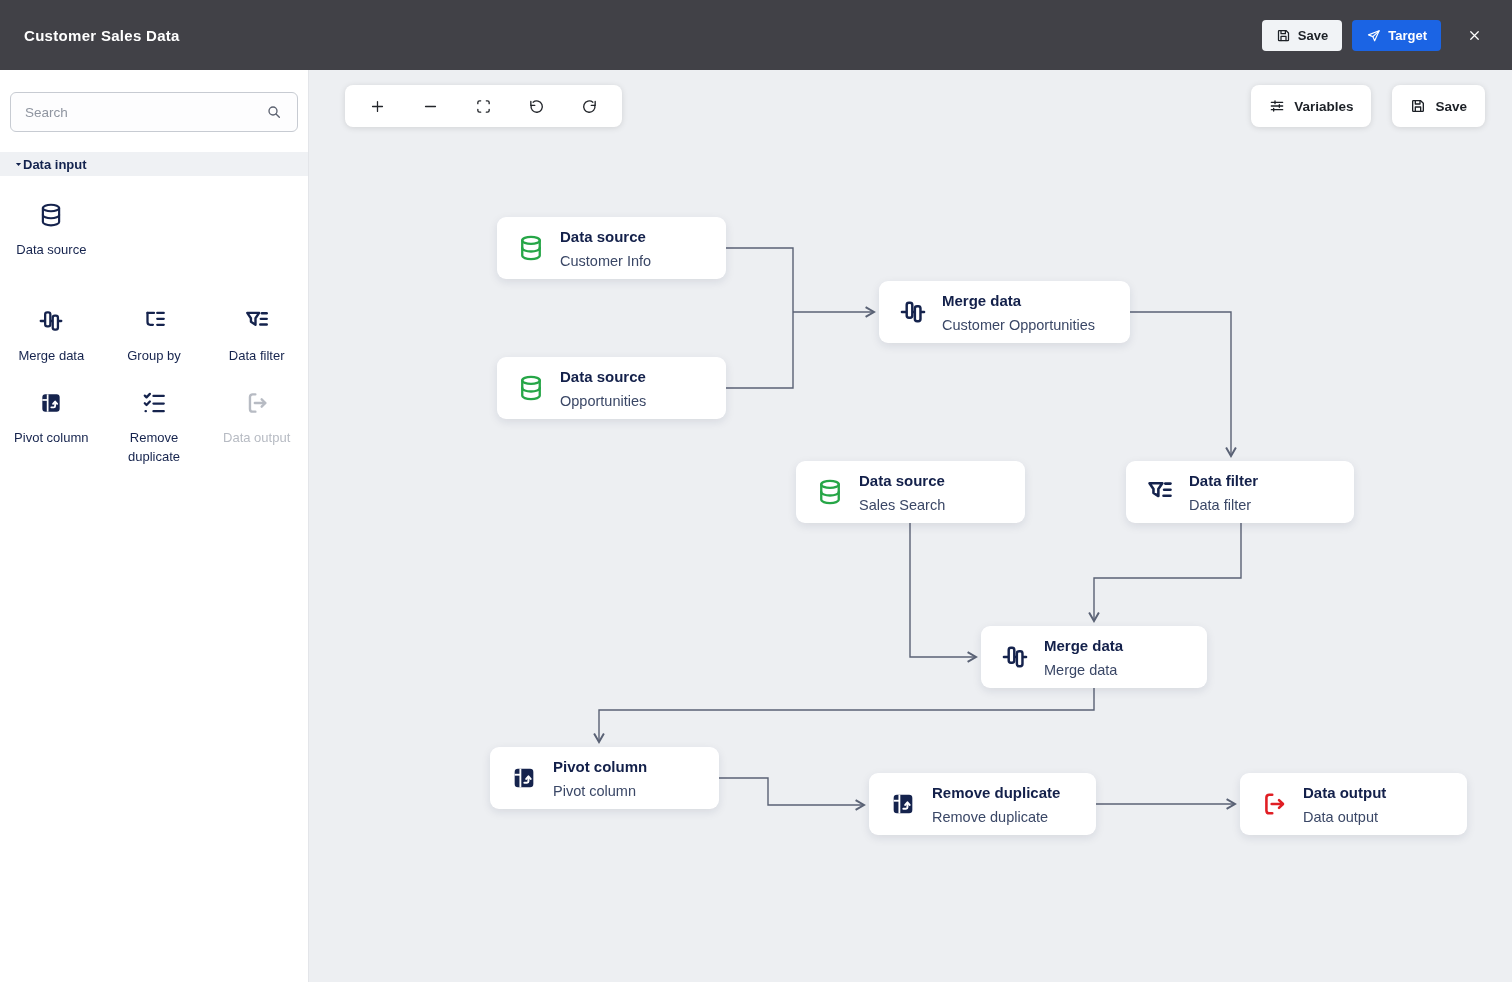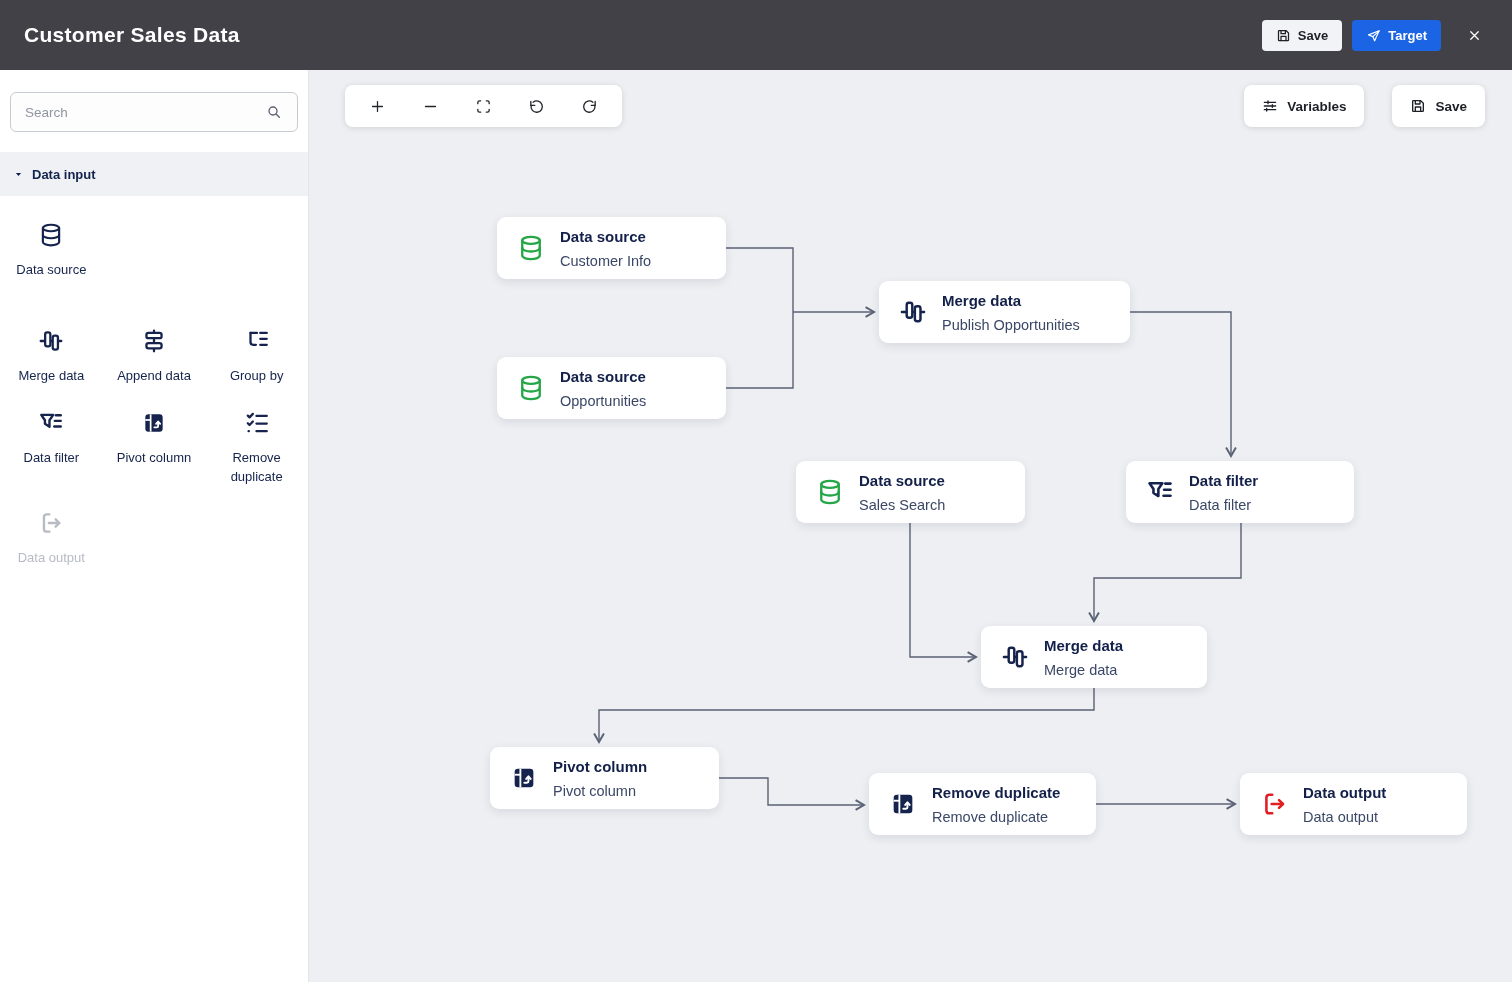--- a/index.html
+++ b/index.html
@@ -4,41 +4,41 @@
 <style>
   html,body{margin:0;padding:0;}
   body{width:1512px;height:982px;overflow:hidden;background:#edeff2;
        font-family:"Liberation Sans","DejaVu Sans",sans-serif;position:relative;}
   svg{display:block;}
 
   
   header{position:absolute;top:0;left:0;right:0;height:70px;background:#414147;
          display:flex;align-items:center;justify-content:space-between;
          padding:0 24px;box-sizing:border-box;z-index:5;}
-  .title{color:#fff;font-size:21px;font-weight:700;letter-spacing:.3px;}
+  .title{color:#fff;font-size:15px;font-weight:700;letter-spacing:.3px;}
   .hdr-actions{display:flex;align-items:center;gap:10px;}
   .btn{display:inline-flex;align-items:center;gap:7px;font-size:13px;font-weight:700;
        border:none;border-radius:4px;padding:8px 14px;cursor:pointer;font-family:inherit;}
   .btn .i svg{width:15px;height:15px;}
   .btn-save-hdr{background:#f1f3f6;color:#1d2127;}
   .btn-publish{background:#1b64e4;color:#fff;}
   .btn-close{background:none;border:none;color:#fff;padding:6px;margin-left:10px;cursor:pointer;}
   .btn-close svg{width:15px;height:15px;}
 
   
   aside{position:absolute;top:70px;left:0;width:309px;bottom:0;background:#fff;
         border-right:1px solid #e3e5e9;box-sizing:border-box;z-index:4;}
   .search-wrap{position:relative;padding:22px 10px 20px;}
   .search-wrap input{width:100%;box-sizing:border-box;height:40px;border:1px solid #c7cbd2;
         border-radius:6px;padding:0 38px 0 14px;font-size:13.5px;font-family:inherit;
         color:#4d7c0f;background:#fdfdfe;outline:none;}
   .search-wrap input::placeholder{color:#8f95a0;}
   .search-ic{position:absolute;right:26px;top:34px;color:#5c6270;}
   .search-ic svg{width:16px;height:16px;}
-  .sec-head{height:44px;background:#eff1f4;display:flex;align-items:center;gap:9px;
+  .sec-head{height:24px;background:#eff1f4;display:flex;align-items:center;
         padding:0 14px;font-size:13px;font-weight:700;color:#13234e;cursor:pointer;}
   .chev svg{width:9px;height:9px;color:#13234e;}
   .sec-grid{display:grid;grid-template-columns:repeat(3,1fr);padding:10px 0 14px;}
   .side-item{display:flex;flex-direction:column;align-items:center;
         padding:16px 4px 8px;cursor:grab;color:#15234d;}
   .side-item .s-ic svg{width:26px;height:26px;}
   .s-lb{margin-top:13px;font-size:13px;font-weight:500;text-align:center;line-height:1.45;color:#15234d;}
   .side-item.disabled{color:#b7bbc3;cursor:default;}
   .side-item.disabled .s-lb{color:#b7bbc3;}
 
@@ -53,21 +53,21 @@
   .n-tx{display:flex;flex-direction:column;}
   .n-title{font-size:15px;font-weight:700;color:#13204a;}
   .n-sub{font-size:14.5px;color:#3a4766;margin-top:8px;}
 
   .toolbar{position:absolute;left:36px;top:15px;height:42px;background:#fff;border-radius:8px;
         box-shadow:0 1px 6px rgba(0,0,0,.12);display:flex;align-items:center;padding:0 6px;}
   .tb-btn{width:53px;height:42px;background:none;border:none;display:flex;align-items:center;
         justify-content:center;color:#23262b;cursor:pointer;}
   .tb-btn svg{width:17px;height:17px;}
 
-  .canvas-actions{position:absolute;right:27px;top:15px;display:flex;gap:28px;padding-left:12px;}
+  .canvas-actions{position:absolute;right:27px;top:15px;display:flex;gap:21px;padding-left:12px;}
   .canvas-actions button{height:42px;background:#fff;border:none;border-radius:8px;
         box-shadow:0 1px 6px rgba(0,0,0,.12);display:inline-flex;align-items:center;gap:9px;
         padding:0 18px;font-size:13.5px;font-weight:600;color:#1c2026;font-family:inherit;cursor:pointer;}
   .canvas-actions .i svg{width:16px;height:16px;}
 </style>
 </head>
 <body>
 
 <header>
   <div class="title">Customer Sales Data</div>
@@ -133,30 +133,20 @@
       <div class="sec-grid">
         <div class="side-item">
           <span class="s-ic">
             <svg viewBox="0 0 24 24" fill="none" stroke="currentColor" stroke-linecap="round" stroke-linejoin="round" stroke-width="2.1">
               <path d="M2.5,12 H21.5"></path>
               <rect x="6.6" y="4" width="4.8" height="13" rx="1.9" fill="#fff"></rect>
               <rect x="13.6" y="7" width="4.8" height="13" rx="1.9" fill="#fff"></rect>
             </svg>
           </span>
           <span class="s-lb">Merge data</span>
-        </div>
-        <div class="side-item">
-          <span class="s-ic">
-            <svg viewBox="0 0 24 24" fill="none" stroke="currentColor" stroke-linecap="round" stroke-linejoin="round" stroke-width="2.1">
-              <path d="M12,2.5 V21.5"></path>
-              <rect x="5" y="4.6" width="14" height="4.8" rx="1.9" fill="#fff"></rect>
-              <rect x="5" y="14" width="14" height="4.8" rx="1.9" fill="#fff"></rect>
-            </svg>
-          </span>
-          <span class="s-lb">Append data</span>
         </div>
         <div class="side-item">
           <span class="s-ic">
             <svg viewBox="0 0 24 24" fill="none" stroke="currentColor" stroke-linecap="round" stroke-linejoin="round" stroke-width="2.1">
               <path d="M6,4.5 H12"></path>
               <path d="M6,4.5 V13 q0,2.5 2.5,2.5 H11"></path>
               <path d="M15,4.5 H21"></path>
               <path d="M15,10 H21"></path>
               <path d="M15,15.5 H21"></path>
             </svg>
@@ -259,21 +249,21 @@
       <div class="node" style="left: 570px; top: 211px; width: 251px;">
         <span class="n-ic" style="color:#15234d">
           <svg viewBox="0 0 24 24" fill="none" stroke="currentColor" stroke-linecap="round" stroke-linejoin="round" stroke-width="2.1">
             <path d="M2.5,12 H21.5"></path>
             <rect x="6.6" y="4" width="4.8" height="13" rx="1.9" fill="#fff"></rect>
             <rect x="13.6" y="7" width="4.8" height="13" rx="1.9" fill="#fff"></rect>
           </svg>
         </span>
         <span class="n-tx">
           <span class="n-title">Merge data</span>
-          <span class="n-sub">Publish Opportunities</span>
+          <span class="n-sub">Customer Opportunities</span>
         </span>
       </div>
       <div class="node" style="left: 487px; top: 391px; width: 229px;">
         <span class="n-ic" style="color:#26a647">
           <svg viewBox="0 0 24 24" fill="none" stroke="currentColor" stroke-linecap="round" stroke-linejoin="round" stroke-width="2">
             <ellipse cx="12" cy="5.5" rx="7.5" ry="3"></ellipse>
             <path d="M4.5,5.5 V12 a7.5,3 0 0 0 15,0 V5.5"></path>
             <path d="M4.5,12 V18.5 a7.5,3 0 0 0 15,0 V12"></path>
           </svg>
         </span>

